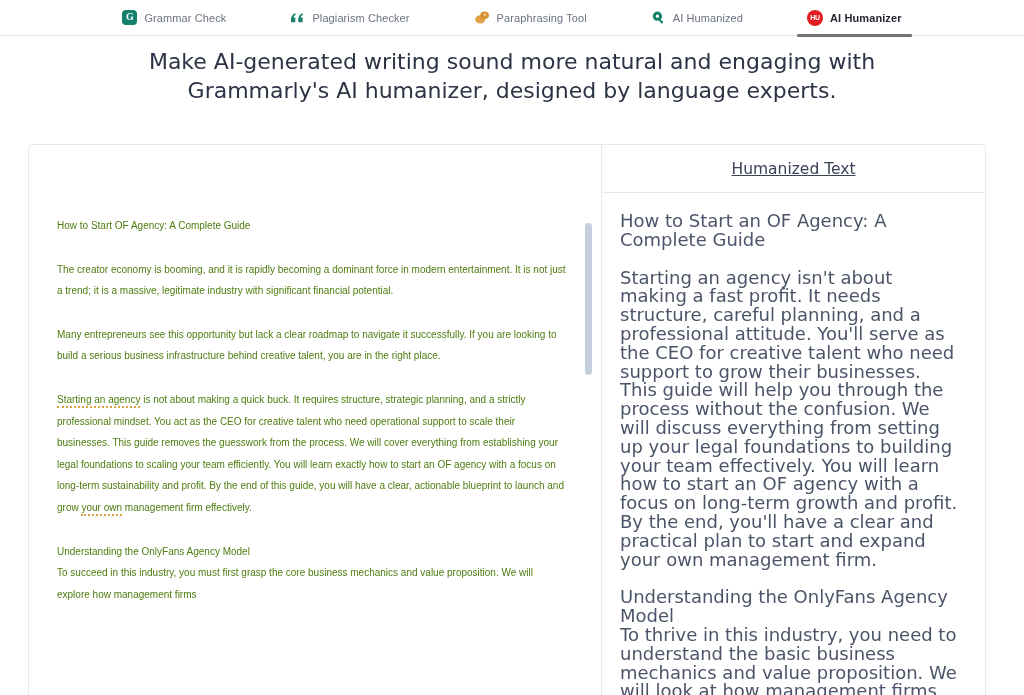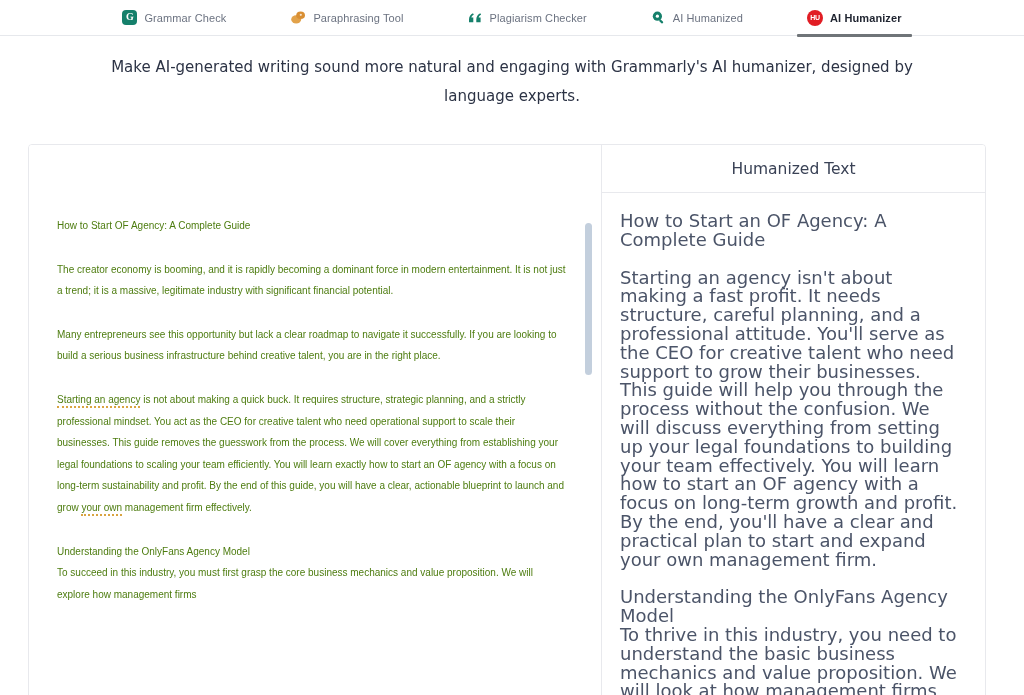--- a/index.html
+++ b/index.html
@@ -75,23 +75,23 @@
     color: #ffffff;
     font-size: 7px;
     font-weight: bold;
     line-height: 1;
     letter-spacing: -.2px;
   }
 
   
   .subtitle {
     width: 860px;
-    margin: 17px auto 0 auto;
+    margin: 11px auto 0 auto;
     text-align: center;
-    font-size: 15px;
+    font-size: 22px;
     line-height: 29px;
     color: #2c3345;
     font-family: "DejaVu Sans", sans-serif;
   }
 
   
   .workspace {
     position: absolute;
     left: 28px;
     top: 144px;
@@ -165,20 +165,21 @@
     height: 48px;
     display: flex;
     align-items: center;
     justify-content: center;
     border-bottom: 1px solid #e8e9ed;
   }
   .pane-right-title {
     font-size: 15.5px;
     color: #3a4256;
     font-family: "DejaVu Sans", sans-serif;
+    text-decoration: underline;
   }
   .humanized {
     position: absolute;
     left: 0; right: 0;
     top: 49px; bottom: 0;
     padding: 18px 26px 0 18px;
     overflow: hidden;
   }
   .humanized p {
     margin: 0 0 19px 0;
@@ -190,44 +191,44 @@
   .humanized p.tight { margin-bottom: 0; }
 </style>
 </head>
 <body>
 
 <div class="tabbar">
 
   <div class="tab">
     <span class="ic ic-gram">G</span>
     <span class="tab-label">Grammar Check</span>
+  </div>
+
+  <div class="tab">
+    <span class="ic">
+      <svg width="15" height="15" viewBox="0 0 15 15" aria-hidden="true">
+        <path d="M1 9.6c0-3 1.5-5.2 4-6.3l.8 1.5C4.3 5.5 3.5 6.5 3.4 7.6h1.9v4.6H1V9.6z" fill="#15806b"></path>
+        <path d="M8.3 9.6c0-3 1.5-5.2 4-6.3l.8 1.5c-1.5.7-2.3 1.7-2.4 2.8h1.9v4.6H8.3V9.6z" fill="#15806b"></path>
+      </svg>
+    </span>
+    <span class="tab-label">Plagiarism Checker</span>
   </div>
 
   <div class="tab">
     <span class="ic ic-para">
       <svg width="16" height="15" viewBox="0 0 16 15" aria-hidden="true">
         <ellipse cx="6.2" cy="9.4" rx="5" ry="4.2" fill="#e2a24a"></ellipse>
         <ellipse cx="10.6" cy="5.3" rx="4.4" ry="3.8" fill="#d98f33"></ellipse>
         <circle cx="10.8" cy="4.8" r="1.1" fill="#fff" opacity=".75"></circle>
       </svg>
     </span>
     <span class="tab-label">Paraphrasing Tool</span>
   </div>
 
   <div class="tab">
-    <span class="ic">
-      <svg width="15" height="15" viewBox="0 0 15 15" aria-hidden="true">
-        <path d="M1 9.6c0-3 1.5-5.2 4-6.3l.8 1.5C4.3 5.5 3.5 6.5 3.4 7.6h1.9v4.6H1V9.6z" fill="#15806b"></path>
-        <path d="M8.3 9.6c0-3 1.5-5.2 4-6.3l.8 1.5c-1.5.7-2.3 1.7-2.4 2.8h1.9v4.6H8.3V9.6z" fill="#15806b"></path>
-      </svg>
-    </span>
-    <span class="tab-label">Plagiarism Checker</span>
-  </div>
-
-  <div class="tab">
     <span class="ic ic-detect">
       <svg width="15" height="15" viewBox="0 0 15 15" aria-hidden="true">
         <circle cx="6.4" cy="6.2" r="4.6" fill="#15806b"></circle>
         <circle cx="6.4" cy="6.2" r="1.6" fill="#ffffff"></circle>
         <rect x="9.2" y="9.2" width="4.6" height="2.1" rx="1" fill="#15806b" transform="rotate(42 9.2 9.2)"></rect>
       </svg>
     </span>
     <span class="tab-label">AI Humanized</span>
   </div>
 

